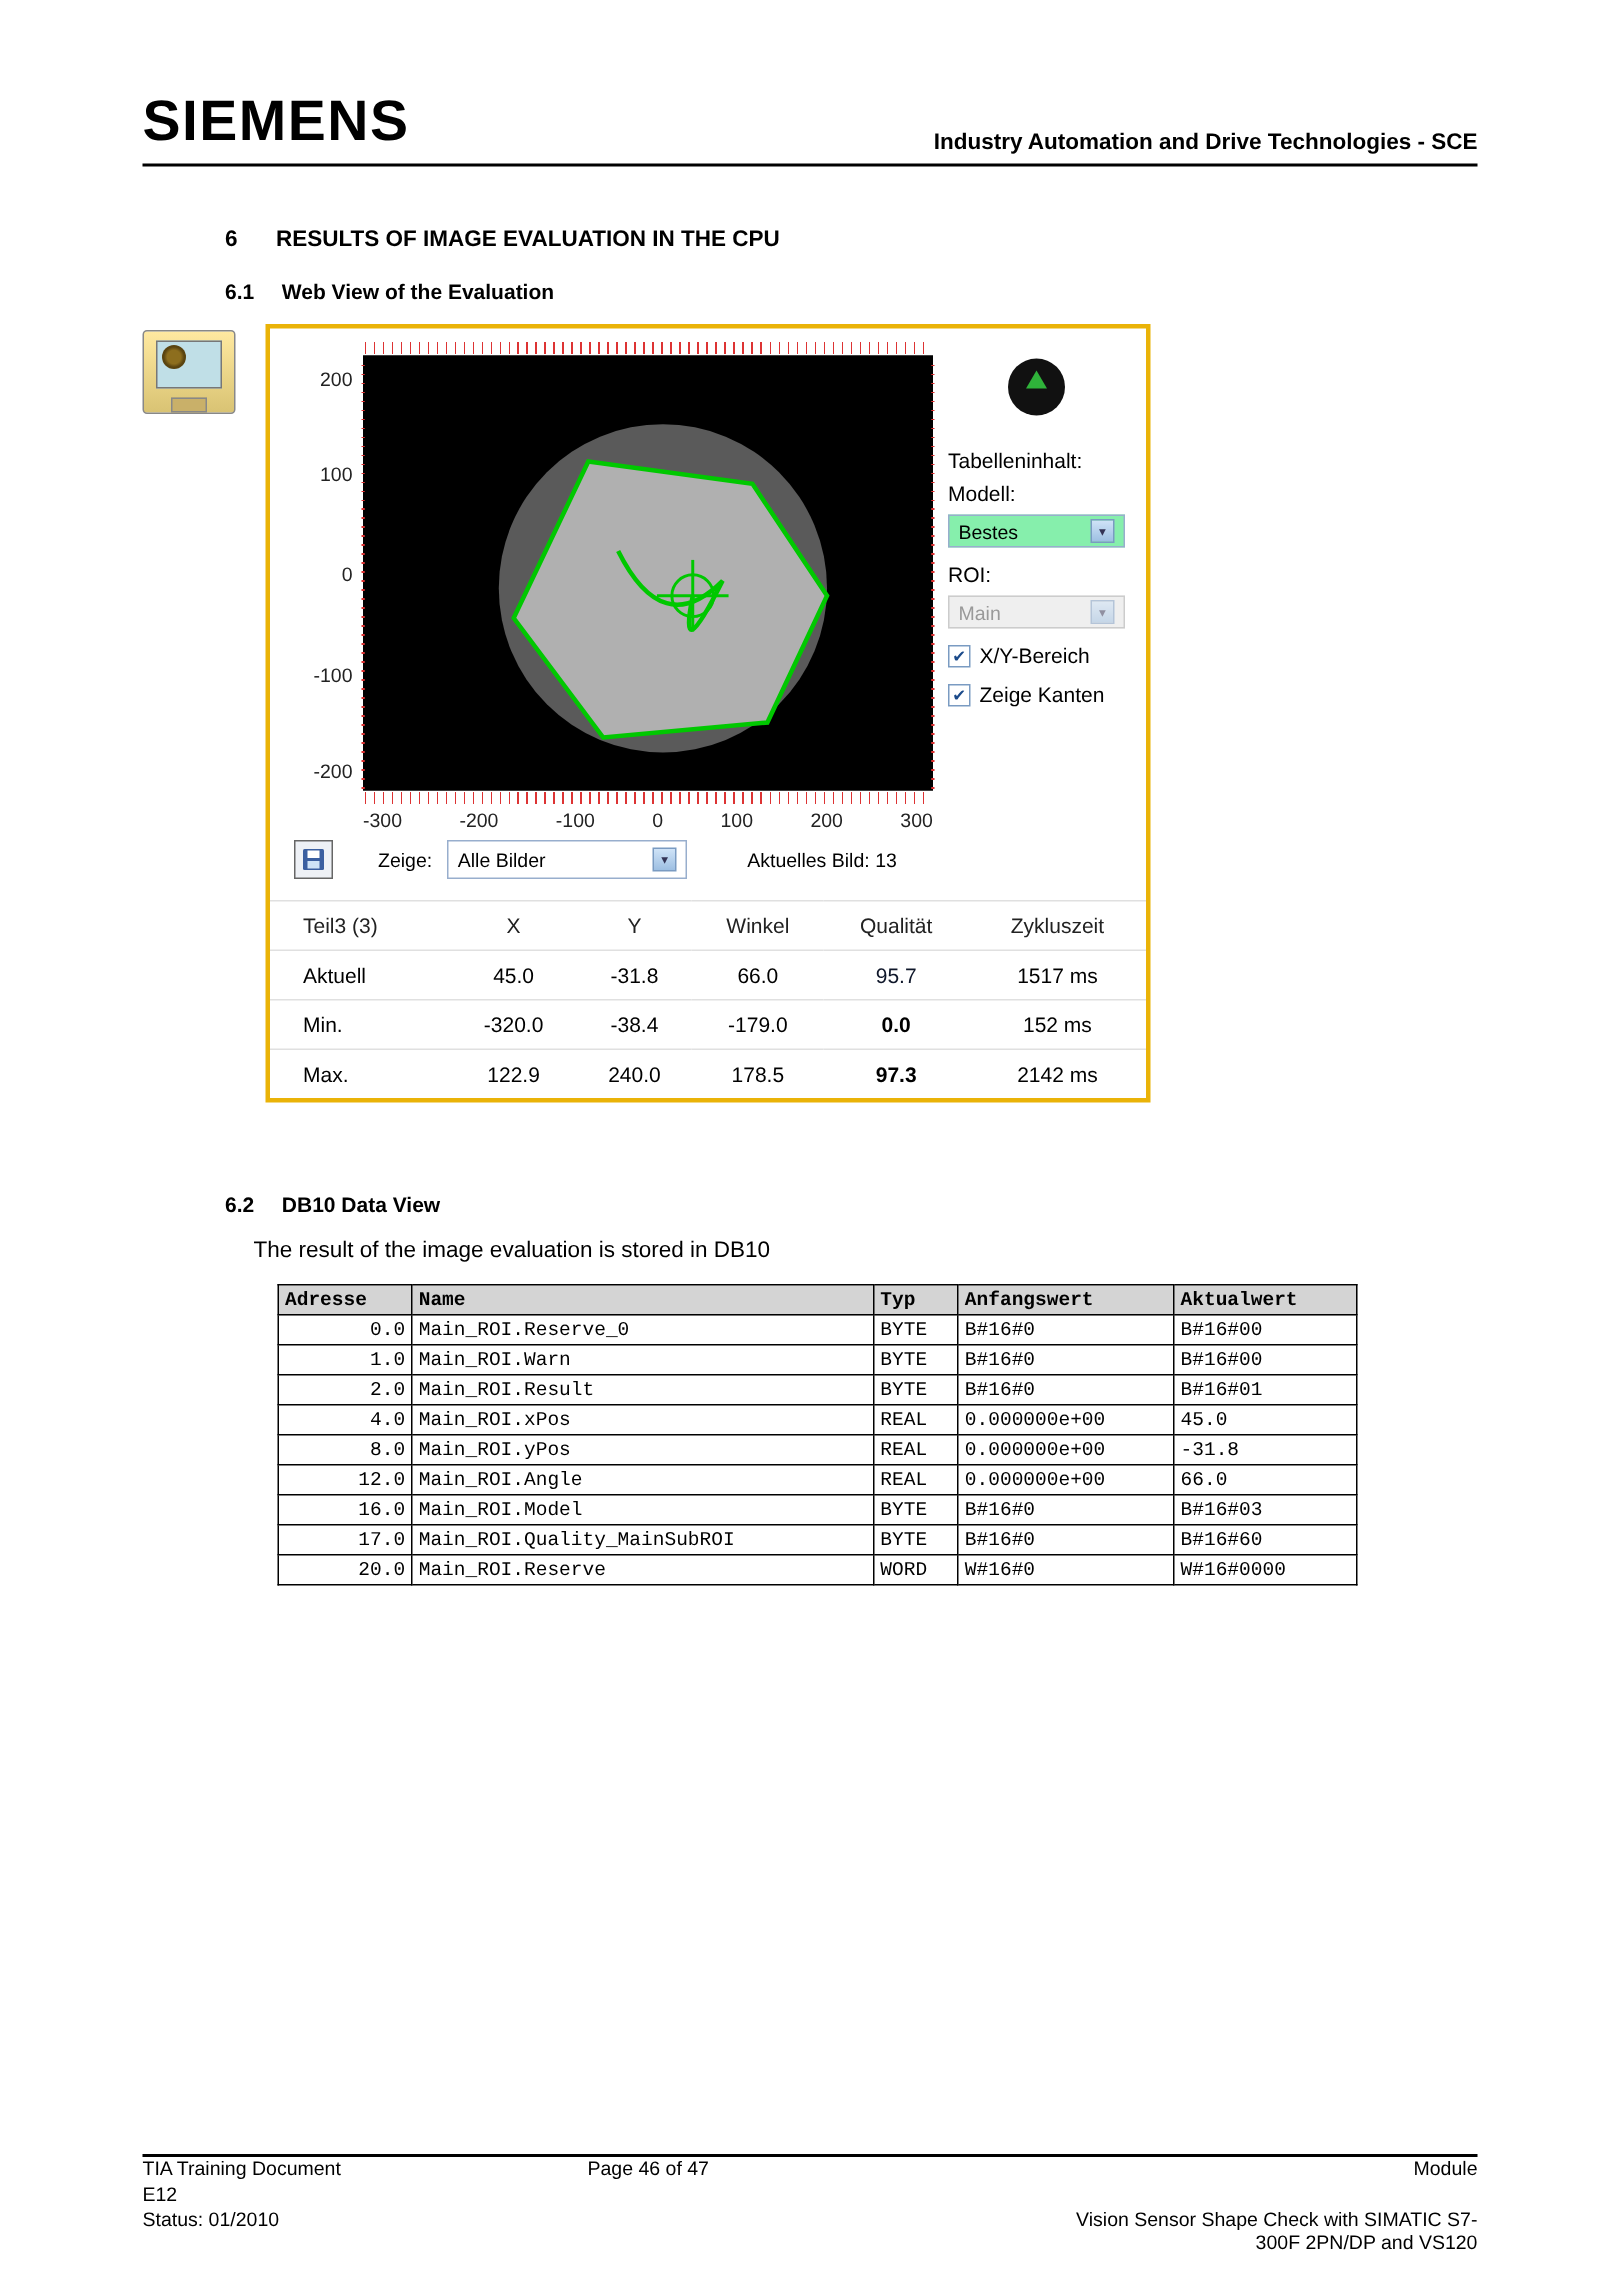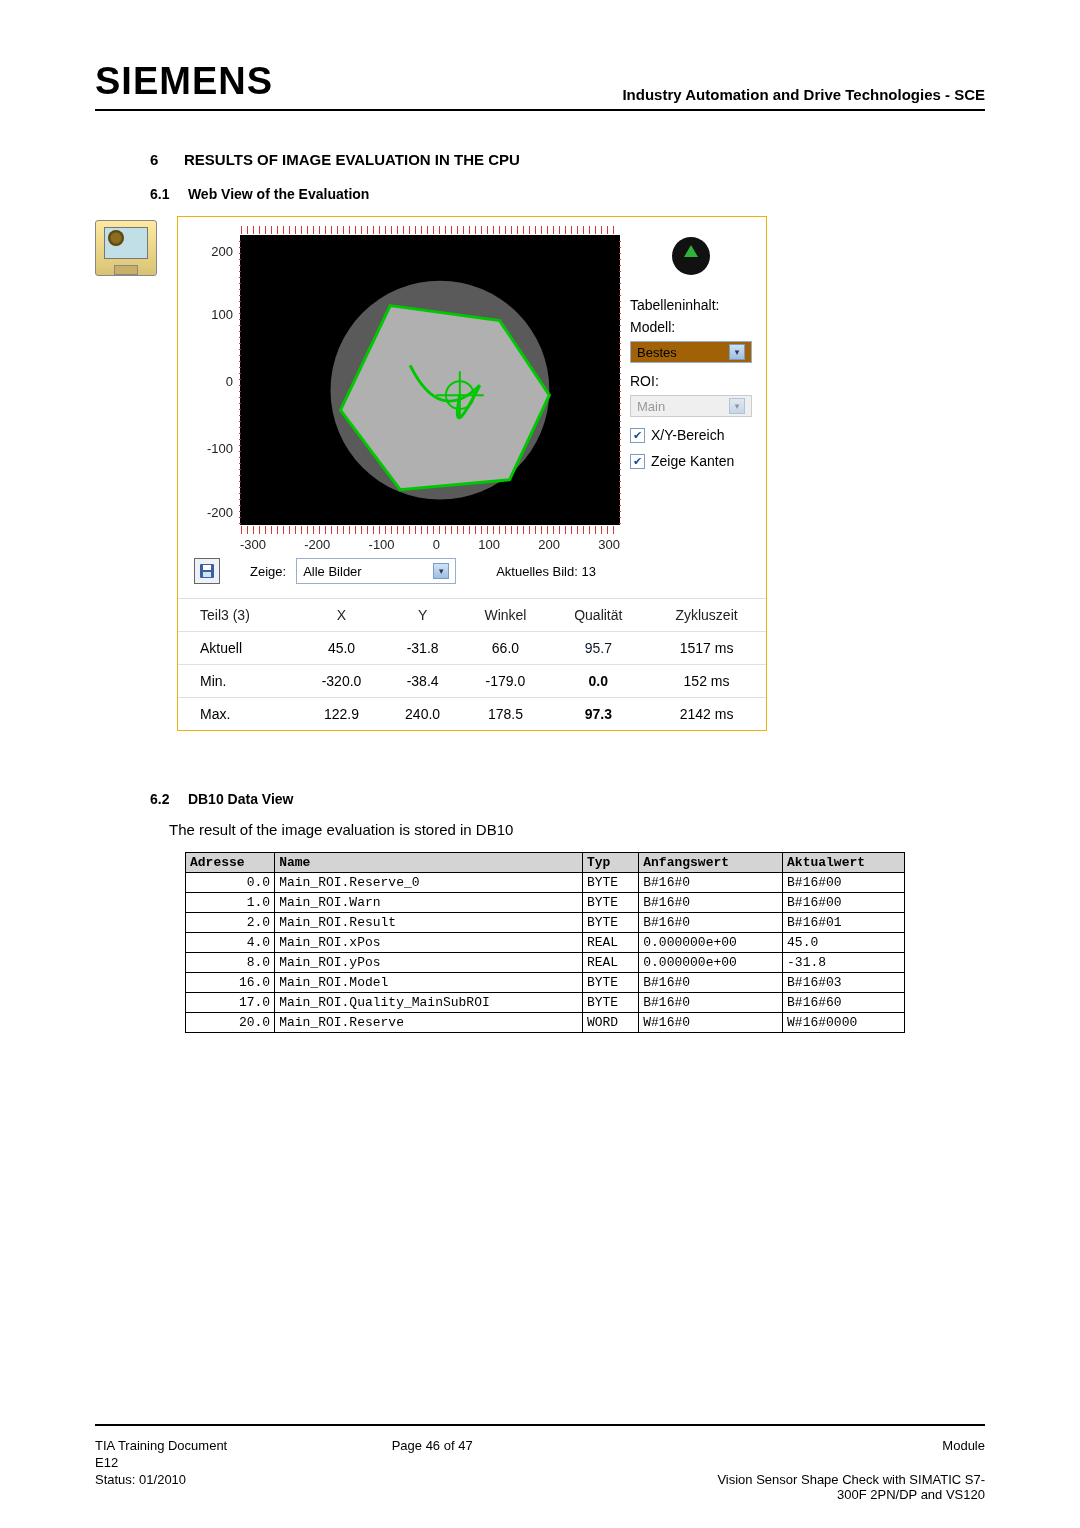--- a/index.html
+++ b/index.html
@@ -62,21 +62,21 @@
   .monitor-icon .ic {
     position:absolute; left:12px; top:9px; width:16px; height:16px;
     background:radial-gradient(circle,#8d6e1e 40%,#5a4410 60%);
     border-radius:50%;
   }
   .monitor-icon .base {
     position:absolute; left:18px; right:18px; bottom:0; height:10px;
     background:#c9b069; border:1px solid #888;
   }
   .web-panel {
-    border:1px solid #eab308;
+    border:3px solid #eab308;
     width:590px;
   }
   .plot-area {
     display:flex; padding:18px 10px 6px 6px;
   }
   .plot-left { flex:1; }
   .plot-img {
     width:380px; height:290px; background:#000;
     position:relative; margin-left:56px;
     border:1px solid #000;
@@ -119,21 +119,21 @@
     width:38px; height:38px; border-radius:50%; background:#111;
     margin:0 auto 22px; position:relative;
   }
   .led::after {
     content:""; position:absolute; left:12px; top:8px; width:0;height:0;
     border-left:7px solid transparent; border-right:7px solid transparent;
     border-bottom:12px solid #2fb33a;
   }
   .ctrl-row { margin:6px 0; }
   .dd {
-    border:1px solid #98aecd; background:#a16207; height:22px;
+    border:1px solid #98aecd; background:#86efac; height:22px;
     display:flex; align-items:center; justify-content:space-between;
     padding:0 6px; font-size:13px; width:100%;
   }
   .dd.disabled { background:#efefef; color:#999; border-color:#ccc;}
   .cb { display:flex; align-items:center; gap:6px; font-size:14px; margin-top:10px;}
   .cb-box { width:15px; height:15px; border:1px solid #7a9bc2; background:#fff; display:flex; align-items:center; justify-content:center; font-size:11px; color:#1b4a8a;}
   .res-table {
     width:100%; border-collapse:collapse; font-size:14px;
     border-top:1px solid #c7c7c7;
   }
@@ -155,21 +155,21 @@
     border:1px solid #000; padding:2px 4px;
   }
   .db-table th {
     background:#d4d4d4; font-weight:700; text-align:left;
     font-family:"Courier New",monospace;
   }
   .db-table td.addr { text-align:right;}
 
   .ftr {
     position:absolute; bottom:26px; left:95px; right:95px;
-    border-top:2px solid #000; padding-top:12px;
+    border-top:2px solid #000; padding-top:0;
     font-size:13px; display:grid;
     grid-template-columns: 1fr 1fr 1fr; row-gap:2px;
   }
   .ftr .c { }
   .ftr .r { text-align:right;}
 </style>
 </head>
 <body>
 
 <div class="page">
@@ -357,20 +357,27 @@
           <td>45.0</td>
         </tr>
         <tr>
           <td class="addr">8.0</td>
           <td>Main_ROI.yPos</td>
           <td>REAL</td>
           <td>0.000000e+00</td>
           <td>-31.8</td>
         </tr>
         <tr>
+          <td class="addr">12.0</td>
+          <td>Main_ROI.Angle</td>
+          <td>REAL</td>
+          <td>0.000000e+00</td>
+          <td>66.0</td>
+        </tr>
+        <tr>
           <td class="addr">16.0</td>
           <td>Main_ROI.Model</td>
           <td>BYTE</td>
           <td>B#16#0</td>
           <td>B#16#03</td>
         </tr>
         <tr>
           <td class="addr">17.0</td>
           <td>Main_ROI.Quality_MainSubROI</td>
           <td>BYTE</td>

